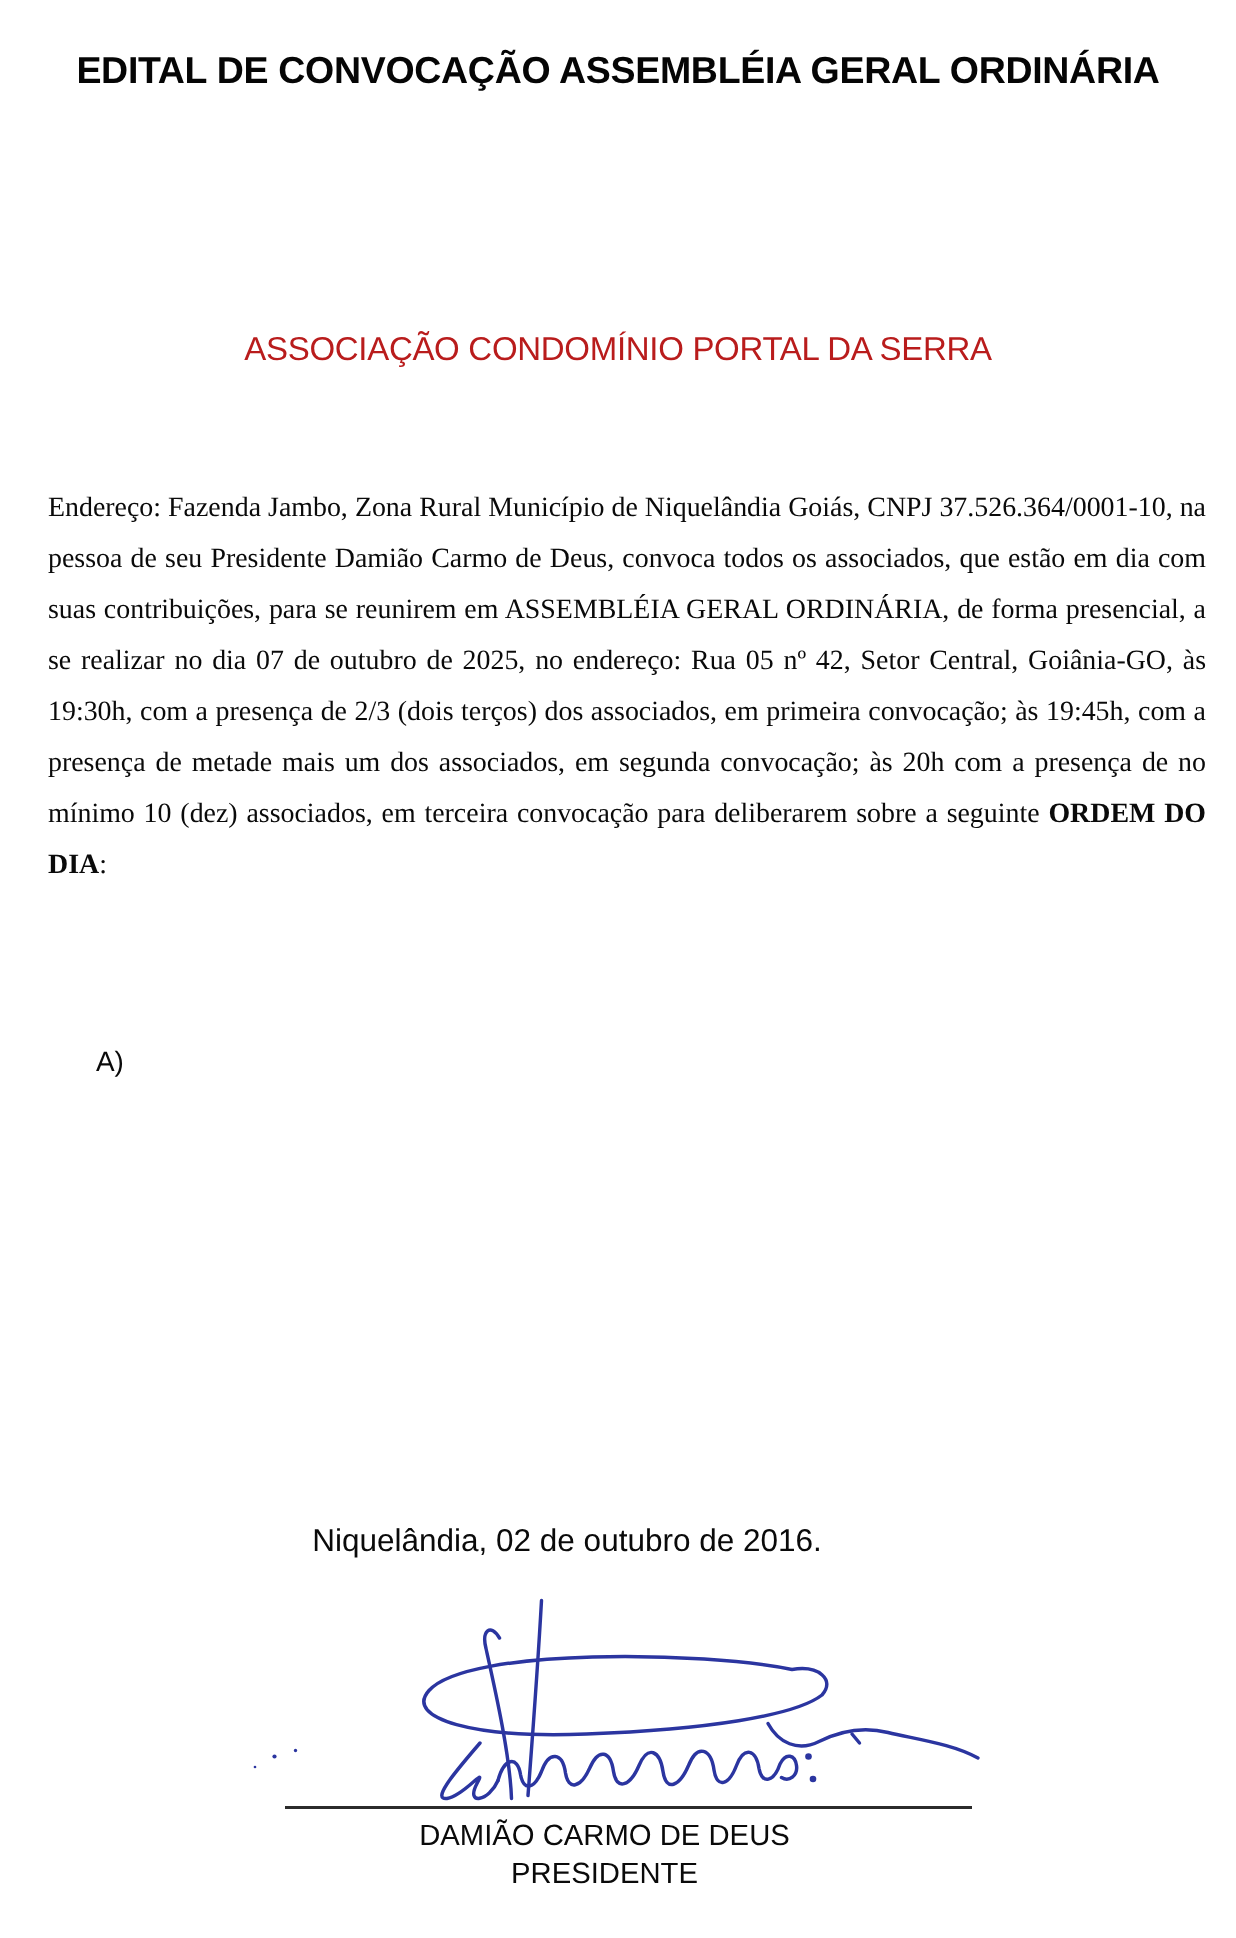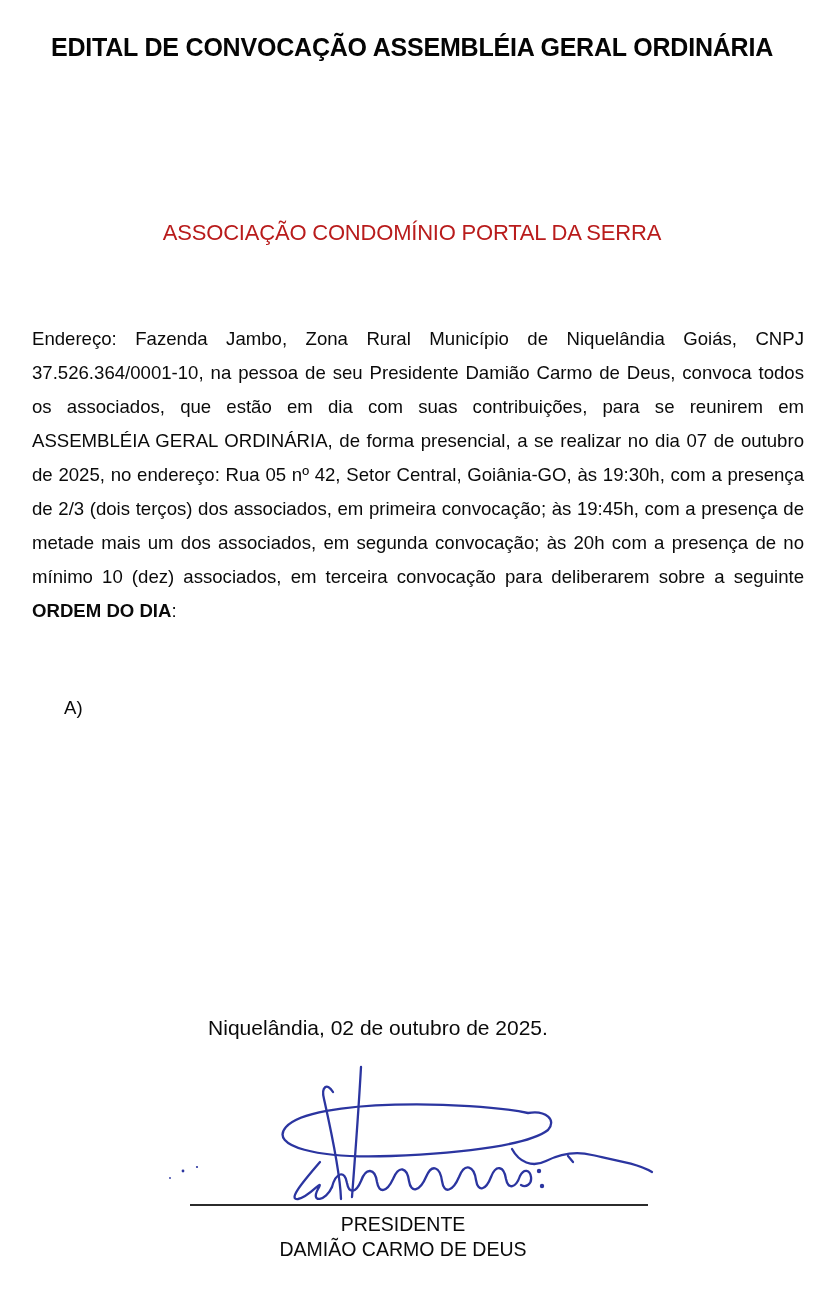--- a/index.html
+++ b/index.html
@@ -21,20 +21,21 @@
     position:absolute;top:220px;left:0;width:824px;
     text-align:center;
     font-size:22px;letter-spacing:-0.2px;
     color:#b91c1c;
   }
   .body-par{
     position:absolute;top:322px;left:32px;width:772px;
     font-size:18.6px;line-height:34px;
     text-align:justify;
     color:#0a0a0a;
+    font-family:Liberation Serif, serif;
   }
   .body-par .bold{font-weight:bold;}
   .agenda-item{
     position:absolute;top:696px;left:64px;width:740px;
     font-size:18.6px;line-height:24px;
     display:flex;
     color:#0a0a0a;
   }
   .agenda-item .marker{width:35px;flex:0 0 35px;}
   .date-line{
@@ -68,21 +69,21 @@
   <div class="assoc-name">ASSOCIAÇÃO CONDOMÍNIO PORTAL DA SERRA</div>
 
   <div class="body-par">
     <span>Endereço: Fazenda Jambo, Zona Rural Município de Niquelândia Goiás, CNPJ 37.526.364/0001-10, na pessoa de seu Presidente Damião Carmo de Deus, convoca todos os associados, que estão em dia com suas contribuições, para se reunirem em ASSEMBLÉIA GERAL ORDINÁRIA, de forma presencial, a se realizar no dia 07 de outubro de 2025, no endereço: Rua 05 nº 42, Setor Central, Goiânia-GO, às 19:30h, com a presença de 2/3 (dois terços) dos associados, em primeira convocação; às 19:45h, com a presença de metade mais um dos associados, em segunda convocação; às 20h com a presença de no mínimo 10 (dez) associados, em terceira convocação para deliberarem sobre a seguinte </span><span class="bold">ORDEM DO DIA</span><span>:</span>
   </div>
 
   <div class="agenda-item">
     <span class="marker">A)</span>
   </div>
 
-  <div class="date-line">Niquelândia, 02 de outubro de 2025.</div>
+  <div class="date-line">Niquelândia, 02 de outubro de 2016.</div>
 
   <svg class="signature-svg" viewBox="0 0 560 152" xmlns="http://www.w3.org/2000/svg">
     <g fill="none" stroke="#2b35a0" stroke-width="2.3" stroke-linecap="round" stroke-linejoin="round" class="sig-ink">
 
       <path d="M193,34 C187,24 181,29 184,41 C190,68 200,112 201,141"></path>
 
       <path d="M221,9 C219,45 215,100 212,139"></path>
 
       <path d="M388,55 C330,43 172,40 146,69 C129,88 177,101 251,98 C330,95 390,86 408,72 C417,62 406,52 388,55"></path>
 
@@ -99,17 +100,17 @@
       <circle cx="402" cy="128" r="2.2"></circle>
       <circle cx="43" cy="113" r="1.4"></circle>
       <circle cx="57" cy="109" r="1.1"></circle>
       <circle cx="30" cy="120" r="0.9"></circle>
     </g>
   </svg>
 
   <div class="signature-rule" style="border-top-color: rgb(43, 43, 43);"></div>
 
   <div class="signer-block">
+    <div>DAMIÃO CARMO DE DEUS</div>
     <div>PRESIDENTE</div>
-    <div>DAMIÃO CARMO DE DEUS</div>
   </div>
 
 </div>
 
 </body></html>

